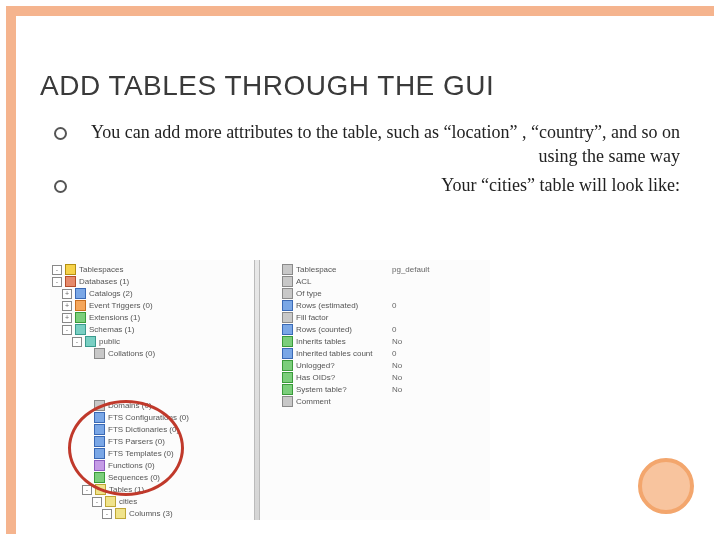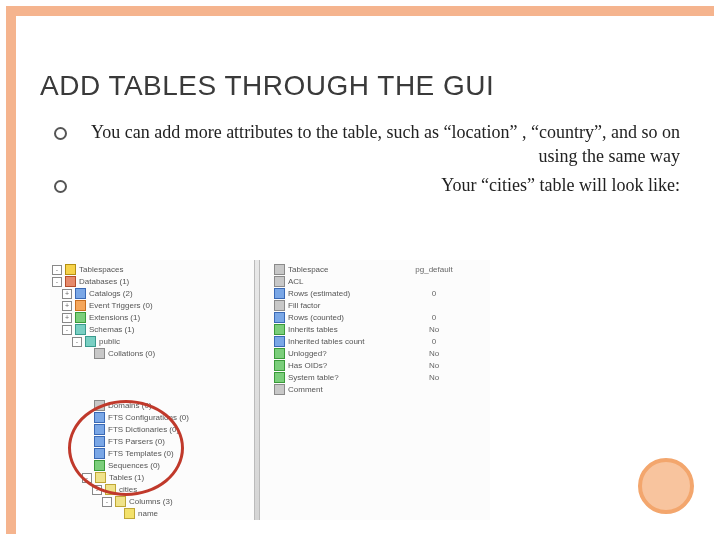--- a/index.html
+++ b/index.html
@@ -133,37 +133,35 @@
     pointer-events: none;
   }
   .divider {
     flex: 0 0 4px;
     background: linear-gradient(#e9e9e9,#d5d5d5);
     border-left: 1px solid #bbb;
     border-right: 1px solid #bbb;
   }
   .props {
     flex: 1;
-    padding: 4px 6px;
-    margin-left: 8px;
+    padding: 4px 22px;
   }
   .props .row {
     display: flex;
     line-height: 12px;
     height: 12px;
   }
   .props .row .pk {
     flex: 0 0 110px;
     white-space: nowrap;
   }
   .props .row .pv {
     flex: 1;
     color: #666;
     white-space: nowrap;
-    text-align: center;
   }
   .props .row .pi {
     display:inline-block;
     width:9px; height:9px;
     vertical-align:middle;
     margin-right:3px;
   }
   .accent-dot {
     position: absolute;
     right: 26px;
@@ -200,20 +198,21 @@
           <div class="node" style="padding-left: 10px;"><span class="sq">+</span><span class="ico orange"></span><span>Event Triggers (0)</span></div>
           <div class="node" style="padding-left: 10px;"><span class="sq">+</span><span class="ico green"></span><span>Extensions (1)</span></div>
           <div class="node" style="padding-left: 10px;"><span class="sq">-</span><span class="ico teal"></span><span>Schemas (1)</span></div>
           <div class="node" style="padding-left: 20px;"><span class="sq">-</span><span class="ico teal"></span><span>public</span></div>
           <div class="node" style="padding-left: 30px;"><span style="display:inline-block;width:12px"></span><span class="ico gray"></span><span>Collations (0)</span></div>
           <div class="node" style="padding-left: 30px; margin-top: 40px;"><span style="display:inline-block;width:12px"></span><span class="ico gray"></span><span>Domains (0)</span></div>
           <div class="node" style="padding-left: 30px;"><span style="display:inline-block;width:12px"></span><span class="ico blue"></span><span>FTS Configurations (0)</span></div>
           <div class="node" style="padding-left: 30px;"><span style="display:inline-block;width:12px"></span><span class="ico blue"></span><span>FTS Dictionaries (0)</span></div>
           <div class="node" style="padding-left: 30px;"><span style="display:inline-block;width:12px"></span><span class="ico blue"></span><span>FTS Parsers (0)</span></div>
           <div class="node" style="padding-left: 30px;"><span style="display:inline-block;width:12px"></span><span class="ico blue"></span><span>FTS Templates (0)</span></div>
+          <div class="node" style="padding-left: 30px;"><span style="display:inline-block;width:12px"></span><span class="ico purple"></span><span>Functions (0)</span></div>
           <div class="node" style="padding-left: 30px;"><span style="display:inline-block;width:12px"></span><span class="ico green"></span><span>Sequences (0)</span></div>
           <div class="node" style="padding-left: 30px;"><span class="sq">-</span><span class="ico folder"></span><span>Tables (1)</span></div>
           <div class="node" style="padding-left: 40px;"><span class="sq">-</span><span class="ico folder"></span><span>cities</span></div>
           <div class="node" style="padding-left: 50px;"><span class="sq">-</span><span class="ico folder"></span><span>Columns (3)</span></div>
           <div class="node" style="padding-left: 60px;"><span style="display:inline-block;width:12px"></span><span class="ico yellow"></span><span>name</span></div>
           <div class="node" style="padding-left: 60px;"><span style="display:inline-block;width:12px"></span><span class="ico yellow"></span><span>location</span></div>
           <div class="node" style="padding-left: 60px;"><span style="display:inline-block;width:12px"></span><span class="ico yellow"></span><span>country</span></div>
           <div class="node" style="padding-left: 50px;"><span class="sq">+</span><span class="ico orange"></span><span>Constraints (0)</span></div>
           <div class="circle-mark" style="left: 18px; top: 140px; width: 110px; height: 90px;"></div>
         </div>
@@ -221,20 +220,24 @@
       <div class="props">
           <div class="row">
             <span class="pk"><span class="pi ico gray"></span><span>Tablespace</span></span>
             <span class="pv">pg_default</span>
           </div>
           <div class="row">
             <span class="pk"><span class="pi ico gray"></span><span>ACL</span></span>
             <span class="pv"></span>
           </div>
           <div class="row">
+            <span class="pk"><span class="pi ico gray"></span><span>Of type</span></span>
+            <span class="pv"></span>
+          </div>
+          <div class="row">
             <span class="pk"><span class="pi ico blue"></span><span>Rows (estimated)</span></span>
             <span class="pv">0</span>
           </div>
           <div class="row">
             <span class="pk"><span class="pi ico gray"></span><span>Fill factor</span></span>
             <span class="pv"></span>
           </div>
           <div class="row">
             <span class="pk"><span class="pi ico blue"></span><span>Rows (counted)</span></span>
             <span class="pv">0</span>

